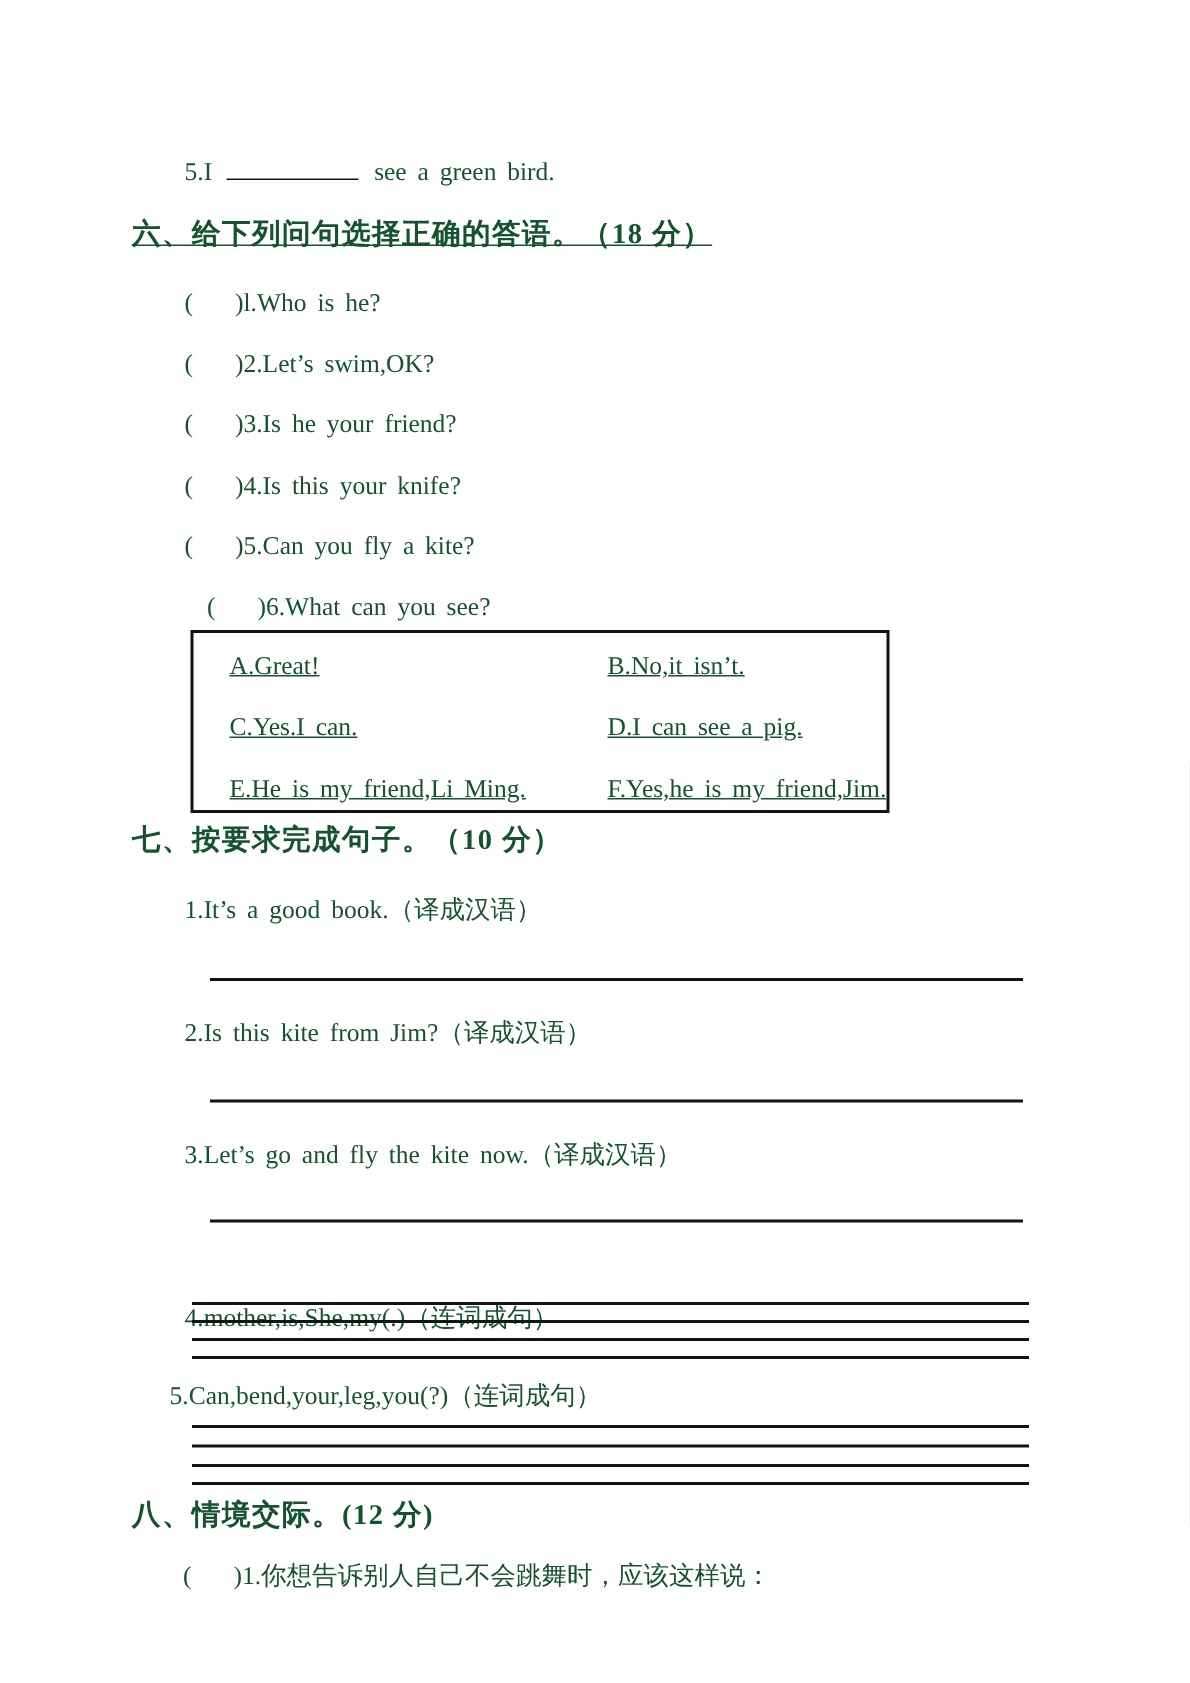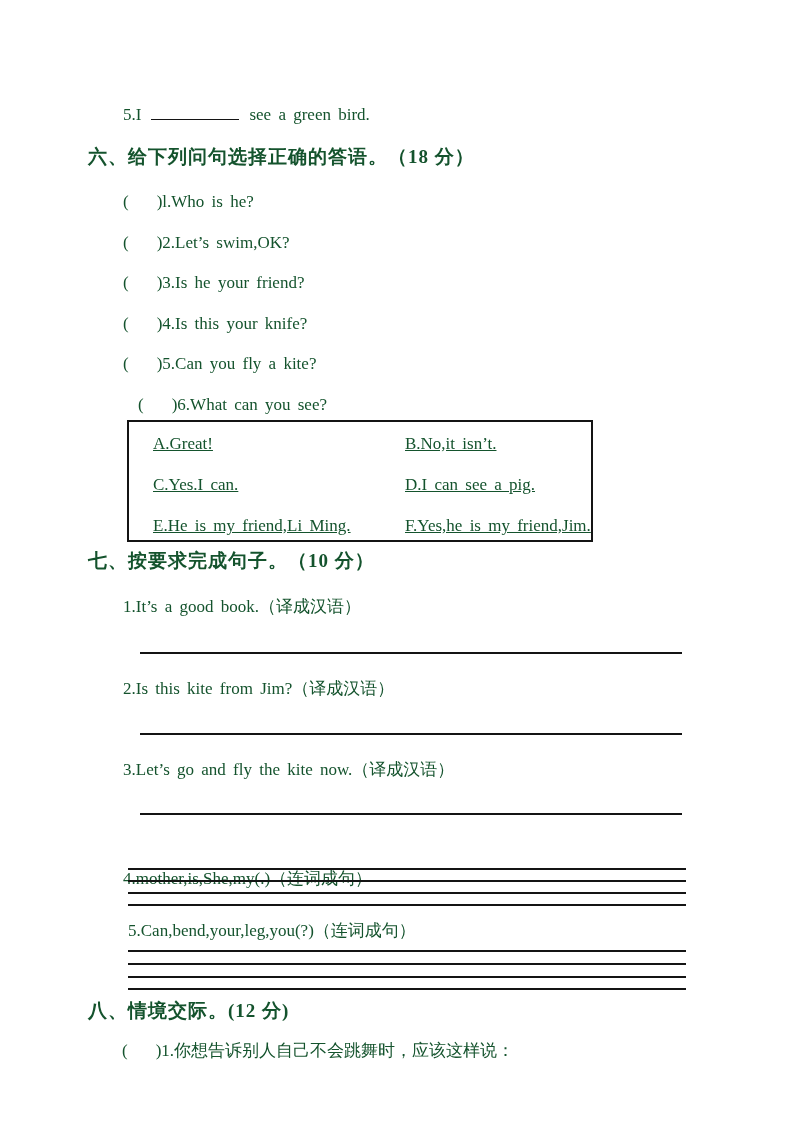--- a/index.html
+++ b/index.html
@@ -36,21 +36,21 @@
 </style>
 </head>
 <body>
 
 <div class="page">
 
   <div class="abs en" style="left:123px; top:104px;">
     <span>5.I</span><span class="blank"></span><span>see a green bird.</span>
   </div>
 
-  <div class="abs heading" style="left:88px; top:146px;">六、给下列问句选择正确的答语。（18 分）</div>
+  <div class="abs heading" style="left:88px; top:146px;text-decoration:underline;">六、给下列问句选择正确的答语。（18 分）</div>
 
   <div class="abs en" style="left:123px; top:191px;">
     <span>(</span><span class="paren-gap"></span><span>)l.Who is he?</span>
   </div>
   <div class="abs en" style="left:123px; top:232px;text-align:right;">
     <span>(</span><span class="paren-gap"></span><span>)2.Let’s swim,OK?</span>
   </div>
   <div class="abs en" style="left:123px; top:272px;">
     <span>(</span><span class="paren-gap"></span><span>)3.Is he your friend?</span>
   </div>
@@ -83,21 +83,21 @@
 
   <div class="abs en" style="left:123px; top:759px;">3.Let’s go and fly the kite now.（译成汉语）</div>
   <div class="uline" style="left:140px; top:813px; width:542px;"></div>
 
   <div class="abs en" style="left:123px; top:868px;text-align:right;">4.mother,is,She,my(.)（连词成句）</div>
   <div class="uline" style="left:128px; top:868px; width:558px;"></div>
   <div class="uline" style="left:128px; top:880px; width:558px;"></div>
   <div class="uline" style="left:128px; top:892px; width:558px;"></div>
   <div class="uline" style="left:128px; top:904px; width:558px;"></div>
 
-  <div class="abs en" style="left:128px; top:920px;text-align:center;">5.Can,bend,your,leg,you(?)（连词成句）</div>
+  <div class="abs en" style="left:113px; top:920px;text-align:center;">5.Can,bend,your,leg,you(?)（连词成句）</div>
   <div class="uline" style="left:128px; top:950px; width:558px;"></div>
   <div class="uline" style="left:128px; top:963px; width:558px;"></div>
   <div class="uline" style="left:128px; top:976px; width:558px;"></div>
   <div class="uline" style="left:128px; top:988px; width:558px;"></div>
 
   <div class="abs heading" style="left:88px; top:1000px;">八、情境交际。(12 分)</div>
 
   <div class="abs en" style="left:122px; top:1040px;">
     <span>(</span><span class="paren-gap"></span><span>)1.你想告诉别人自己不会跳舞时，应该这样说：</span>
   </div>

